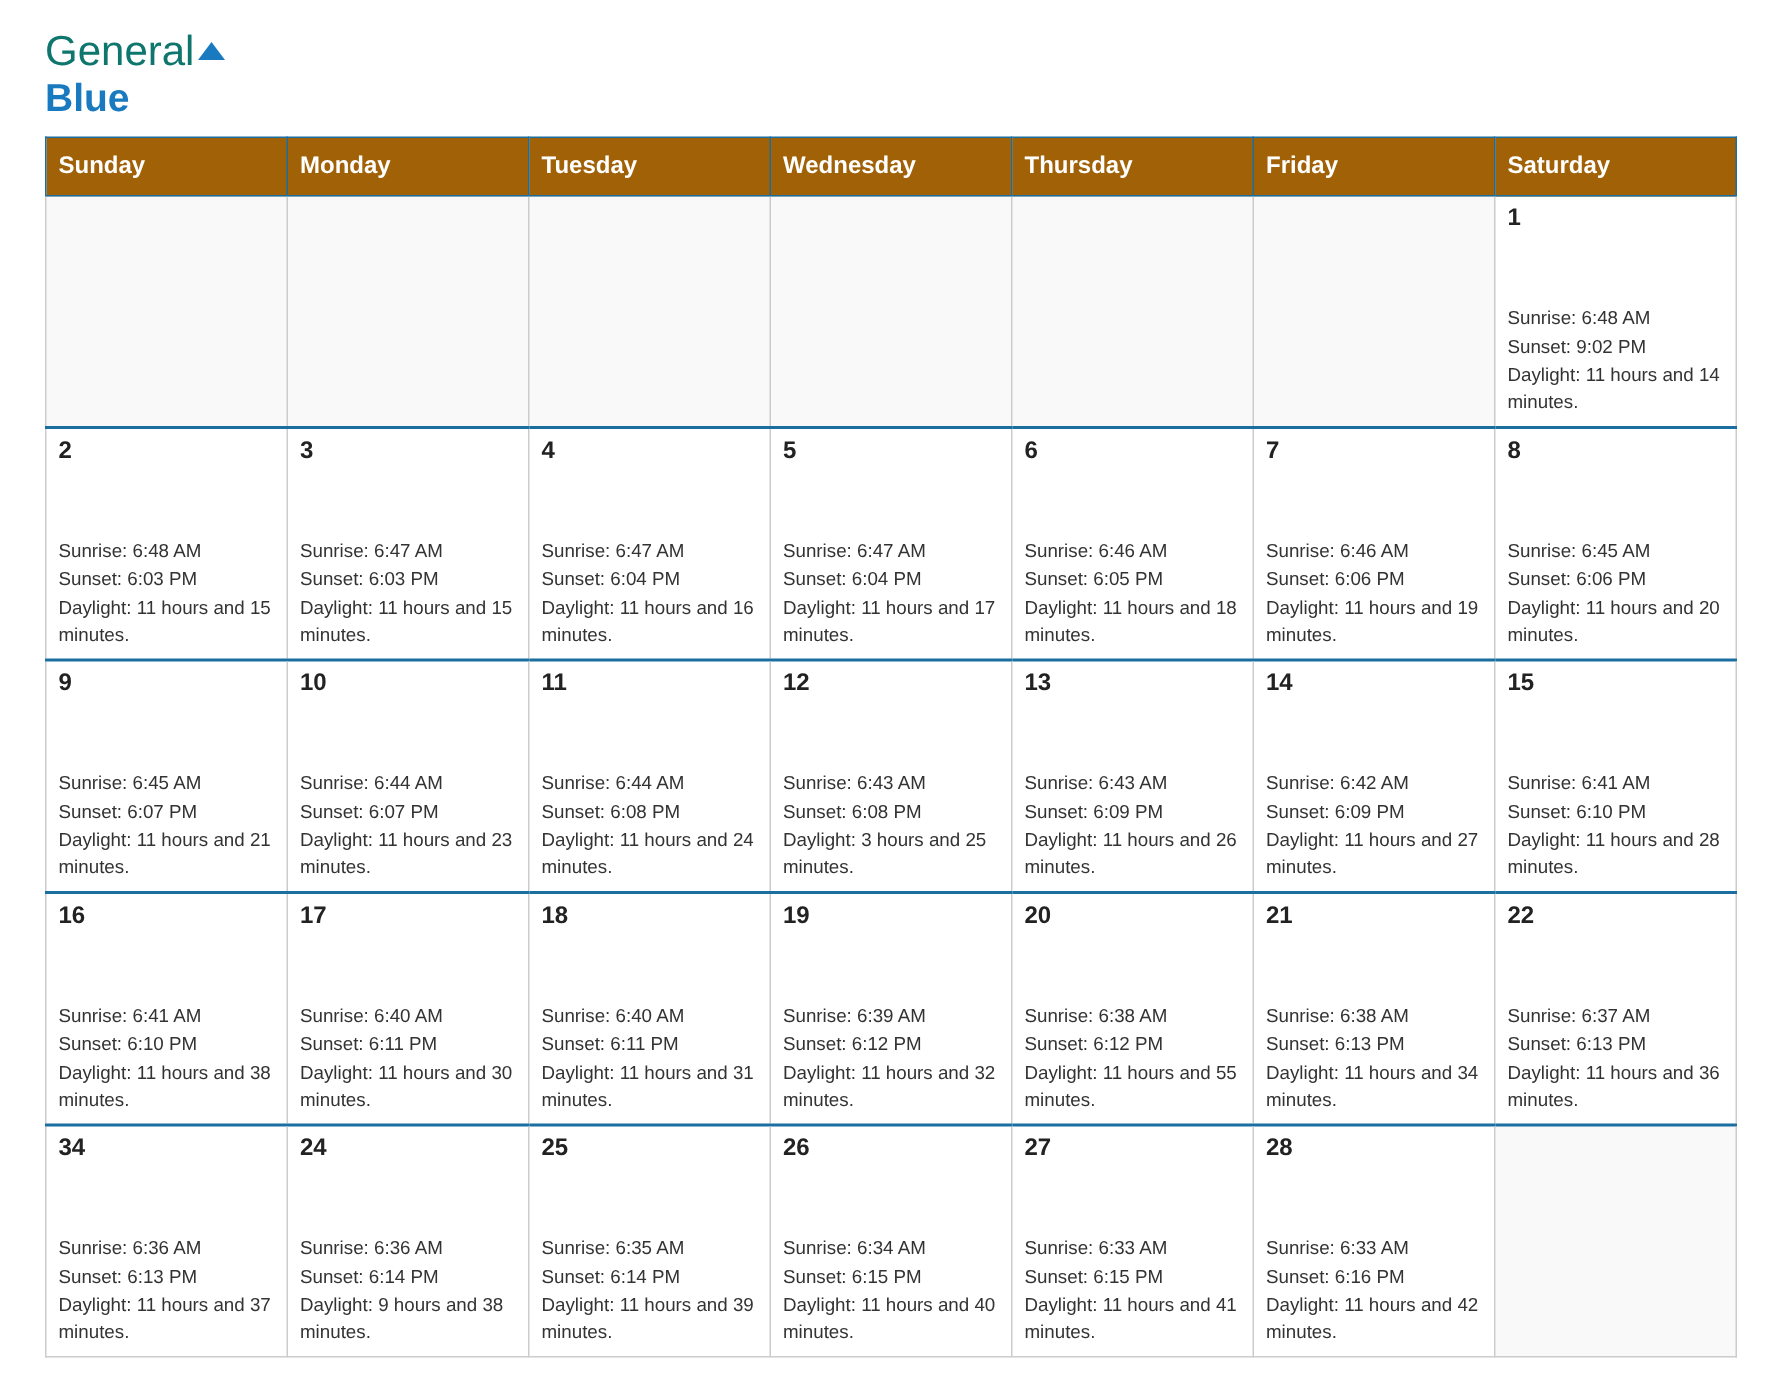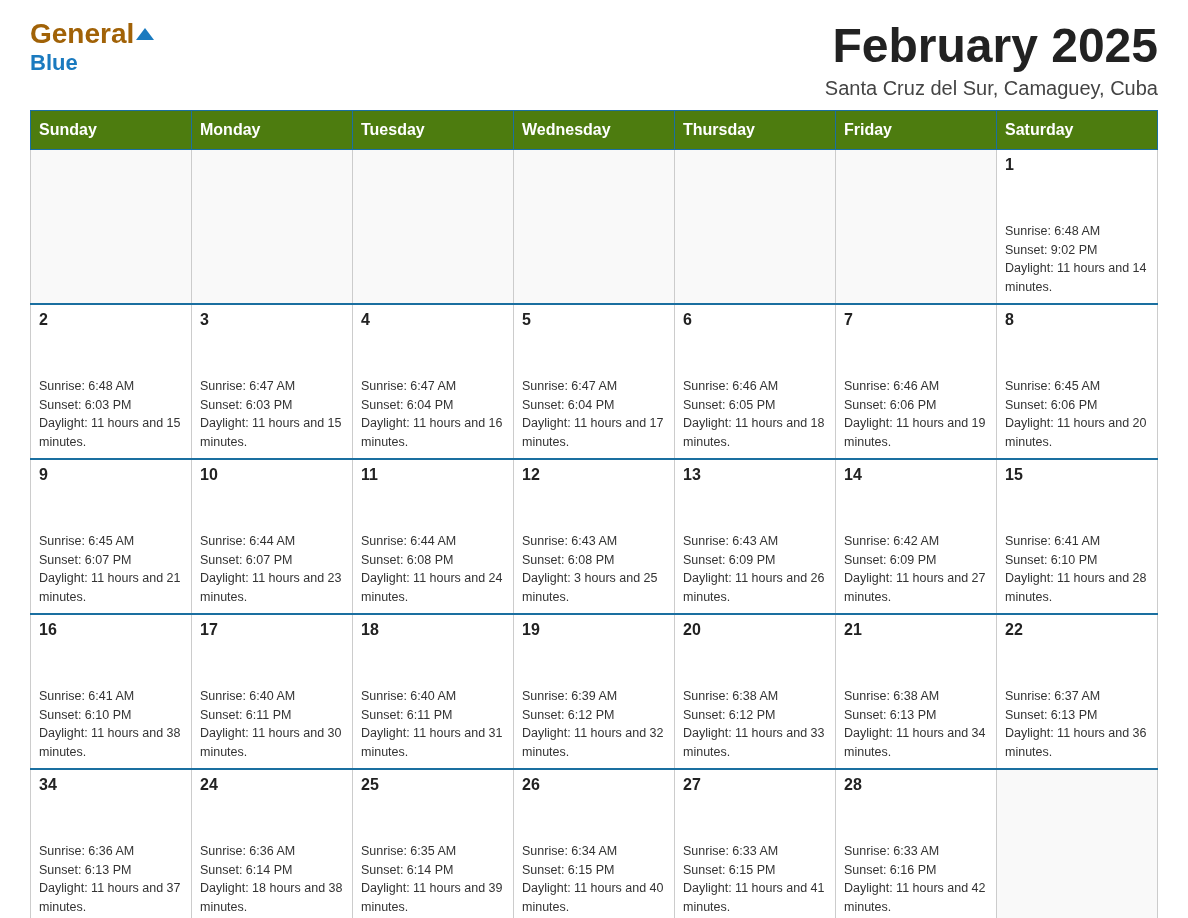--- a/index.html
+++ b/index.html
@@ -16,26 +16,26 @@
       align-items: flex-start;
       margin-bottom: 10px;
     }
     .logo {
       display: flex;
       flex-direction: column;
       align-items: flex-start;
     }
     .logo-text {
       font-size: 28px;
-      font-weight: bold;
-      color: #a16207;
+      font-weight: normal;
+      color: #0f766e;
       line-height: 1;
     }
     .logo-blue-line {
-      font-size: 22px;
+      font-size: 26px;
       font-weight: bold;
       color: #1a7abf;
       margin-top: 2px;
     }
     .title-block {
       text-align: right;
     }
     .title-block h1 {
       font-size: 48px;
       font-weight: bold;
@@ -46,21 +46,21 @@
       font-size: 20px;
       color: #444;
       margin-top: 4px;
     }
     .calendar {
       width: 100%;
       border-collapse: collapse;
       margin-top: 10px;
     }
     .calendar th {
-      background-color: #4d7c0f;
+      background-color: #a16207;
       color: #fff;
       font-size: 16px;
       font-weight: bold;
       padding: 10px 8px;
       text-align: left;
       border: 1px solid #1a6fa0;
     }
     .calendar td {
       border: 1px solid #ccc;
       vertical-align: top;
@@ -91,24 +91,20 @@
   </style>
 </head>
 <body>
 
 <div class="header">
   <div class="logo">
     <div class="logo-text">
       General<span style="display:inline-block;width:0;height:0;border-left:9px solid transparent;border-right:9px solid transparent;border-bottom:12px solid #1a7abf;margin-left:2px;vertical-align:middle;position:relative;top:-2px;"></span>
     </div>
     <div class="logo-blue-line">Blue</div>
-  </div>
-  <div class="title-block">
-    <h1>February 2025</h1>
-    <div class="subtitle">Santa Cruz del Sur, Camaguey, Cuba</div>
   </div>
 </div>
 
 <table class="calendar">
   <thead>
     <tr>
     <th>Sunday</th>
         <th>Monday</th>
         <th>Tuesday</th>
         <th>Wednesday</th>
@@ -281,21 +277,21 @@
             <div>Sunrise: 6:39 AM</div>
             <div>Sunset: 6:12 PM</div>
             <div>Daylight: 11 hours and 32 minutes.</div>
           </div>
         </td>
         <td>
           <div class="day-number">20</div>
           <div class="day-info">
             <div>Sunrise: 6:38 AM</div>
             <div>Sunset: 6:12 PM</div>
-            <div>Daylight: 11 hours and 33 minutes.</div>
+            <div>Daylight: 11 hours and 55 minutes.</div>
           </div>
         </td>
         <td>
           <div class="day-number">21</div>
           <div class="day-info">
             <div>Sunrise: 6:38 AM</div>
             <div>Sunset: 6:13 PM</div>
             <div>Daylight: 11 hours and 34 minutes.</div>
           </div>
         </td>
@@ -315,21 +311,21 @@
             <div>Sunrise: 6:36 AM</div>
             <div>Sunset: 6:13 PM</div>
             <div>Daylight: 11 hours and 37 minutes.</div>
           </div>
         </td>
         <td>
           <div class="day-number">24</div>
           <div class="day-info">
             <div>Sunrise: 6:36 AM</div>
             <div>Sunset: 6:14 PM</div>
-            <div>Daylight: 18 hours and 38 minutes.</div>
+            <div>Daylight: 9 hours and 38 minutes.</div>
           </div>
         </td>
         <td>
           <div class="day-number">25</div>
           <div class="day-info">
             <div>Sunrise: 6:35 AM</div>
             <div>Sunset: 6:14 PM</div>
             <div>Daylight: 11 hours and 39 minutes.</div>
           </div>
         </td>

